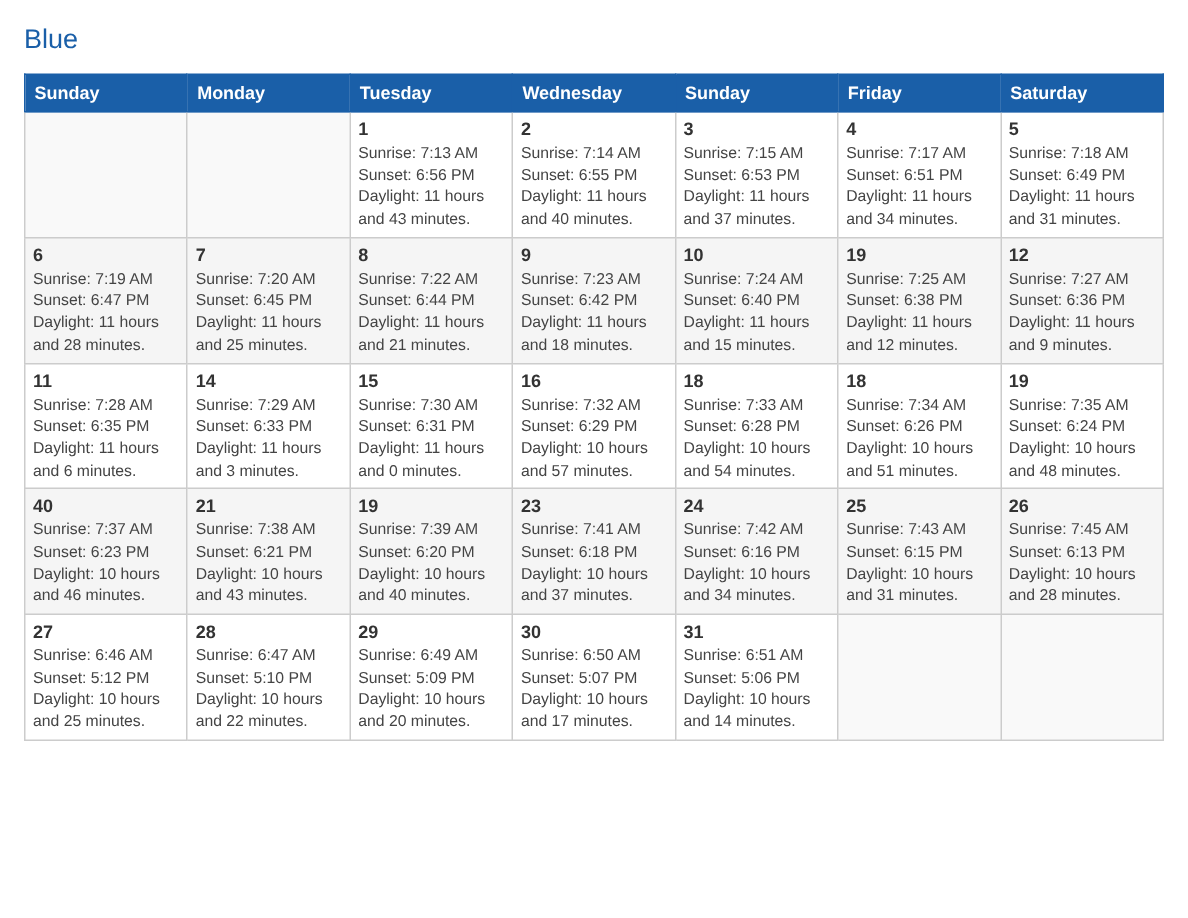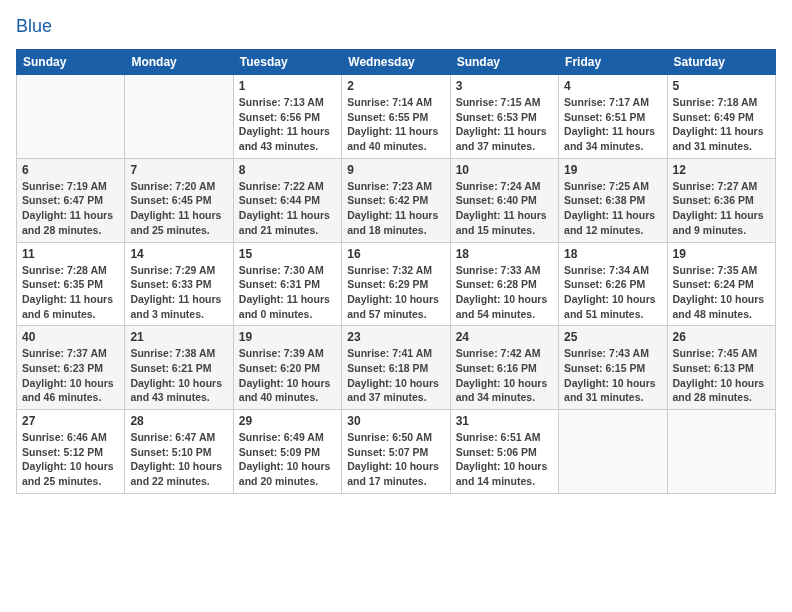--- a/index.html
+++ b/index.html
@@ -74,21 +74,20 @@
       font-weight: bold;
       font-size: 12px;
       color: #333;
       display: block;
       margin-bottom: 2px;
     }
     .day-info {
       color: #444;
       font-size: 10.5px;
       line-height: 1.4;
-      font-weight: bold;
     }
   </style>
 </head>
 <body>
 
 <div class="header-area">
   <div class="logo">
     <div>
       <span style="font-size:18px;font-weight:normal;color:#1a5fa8;">Blue</span>
     </div>

